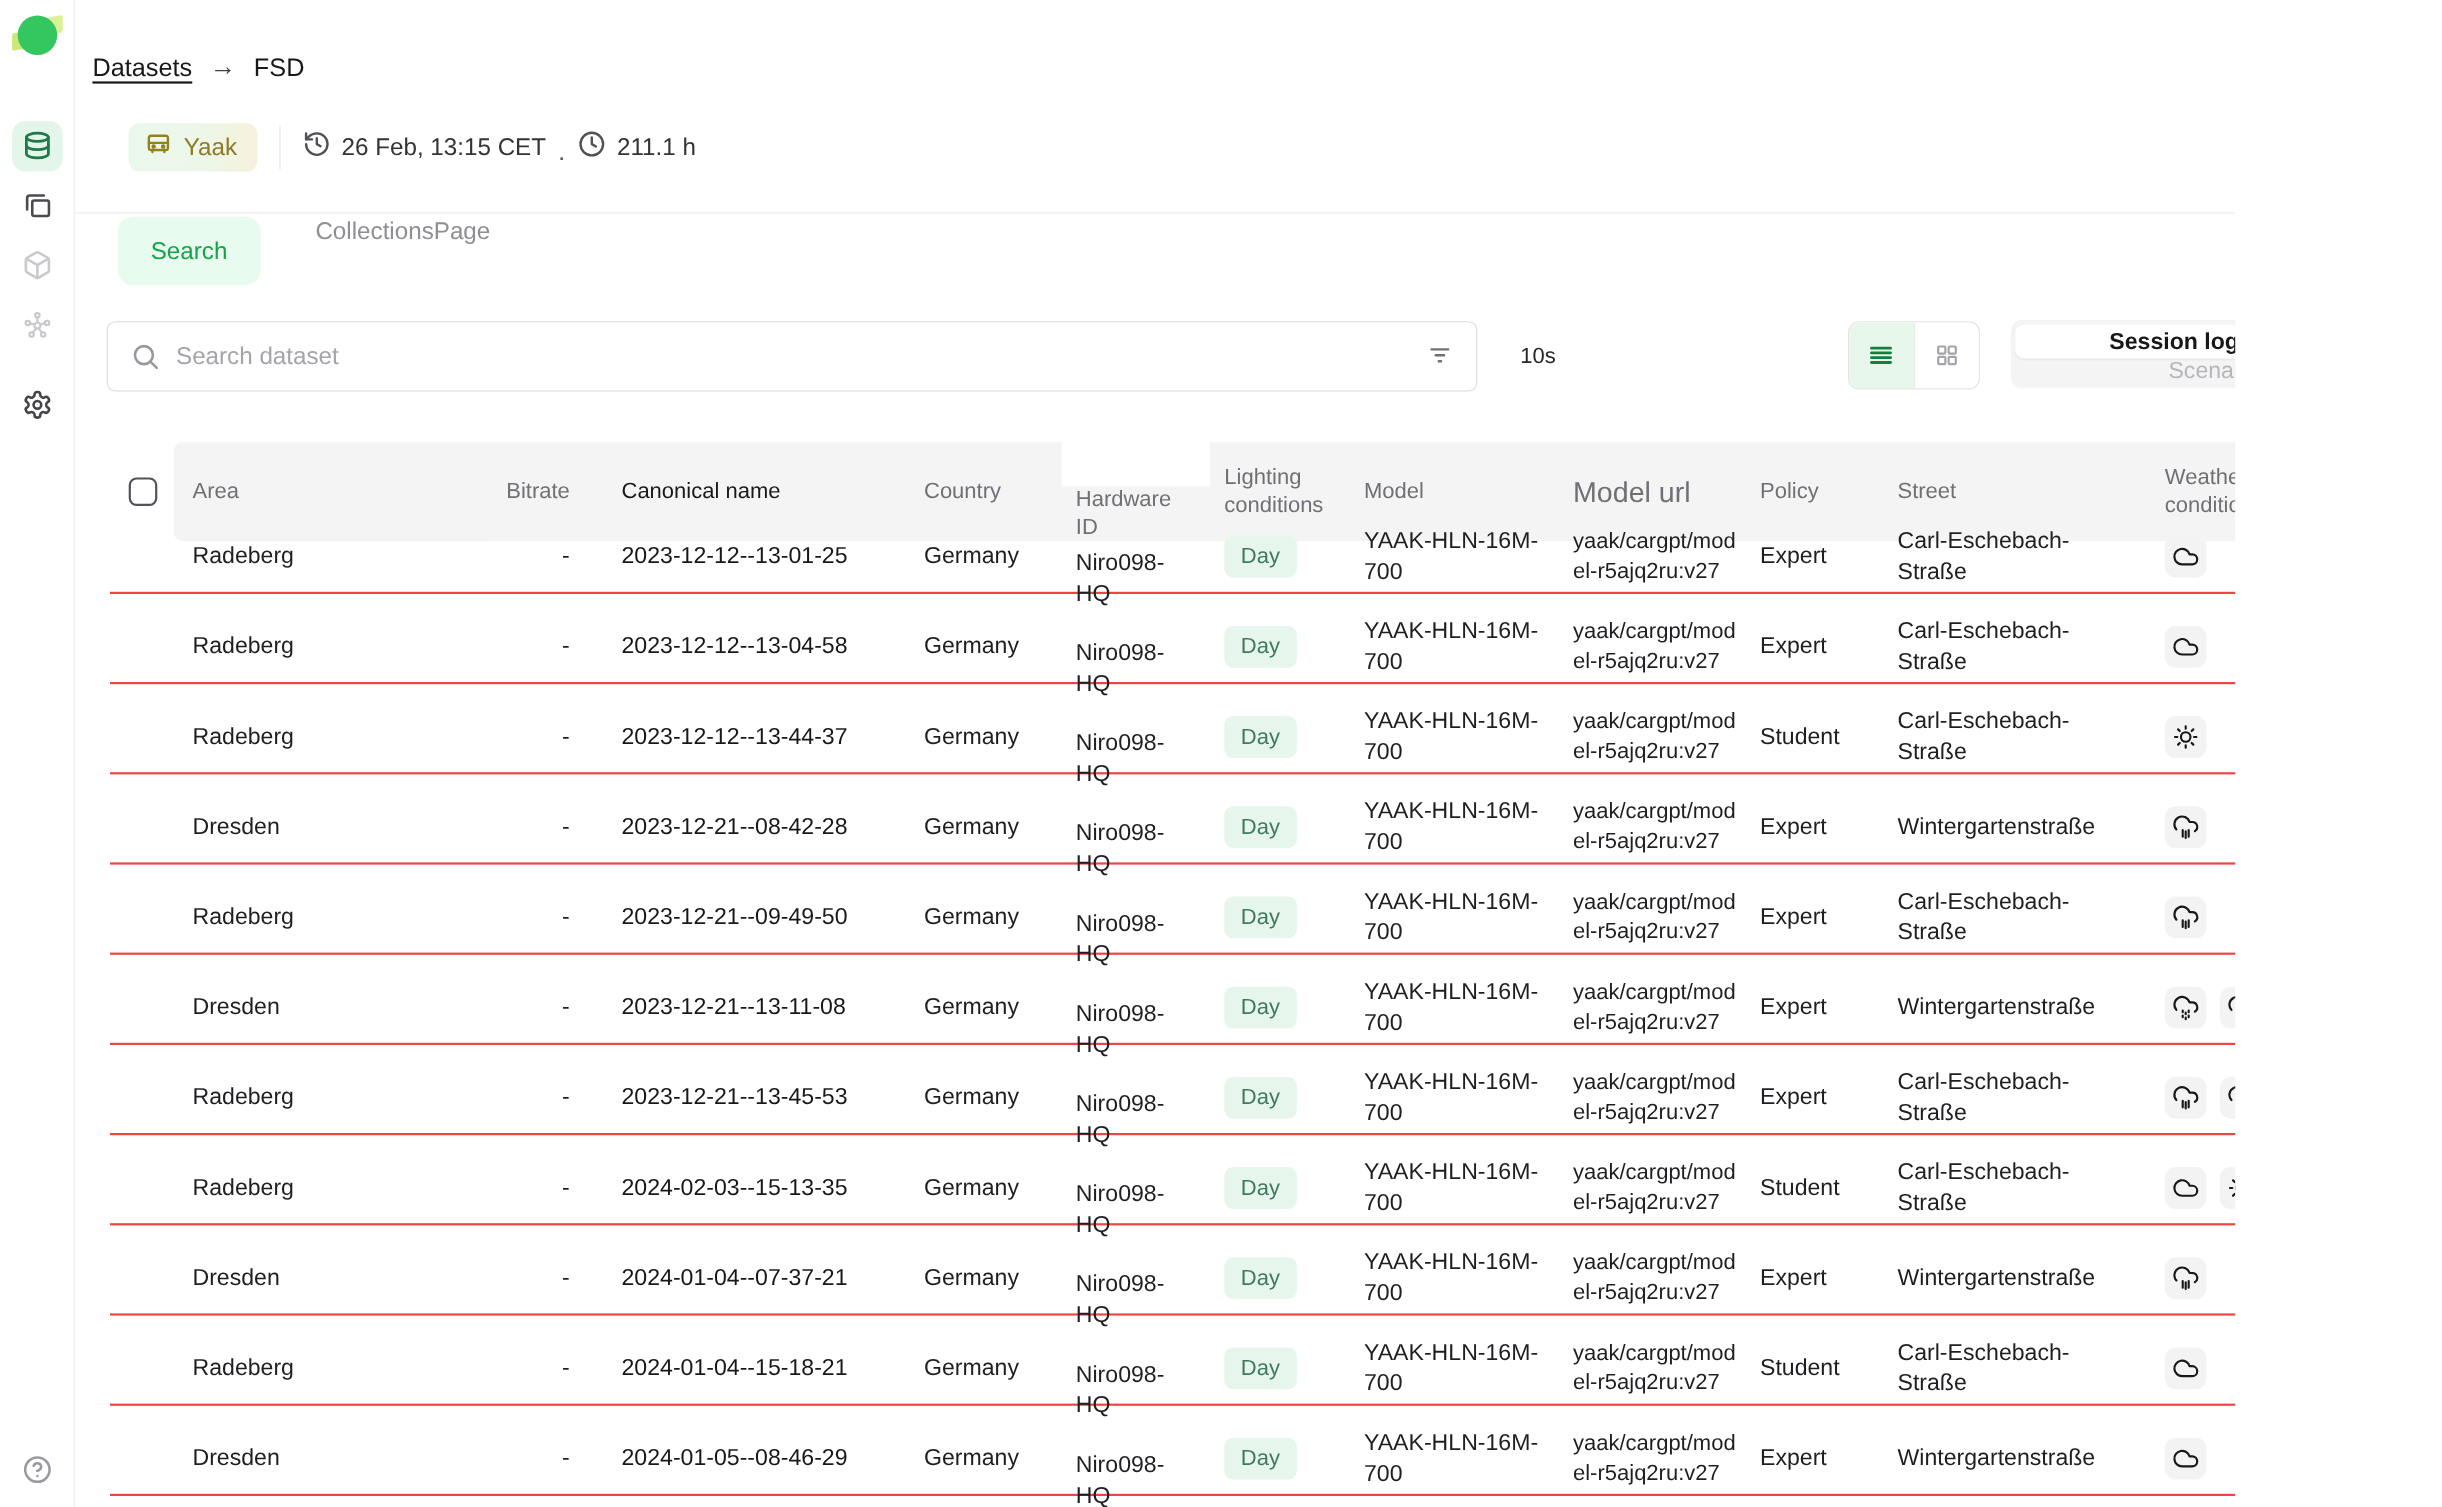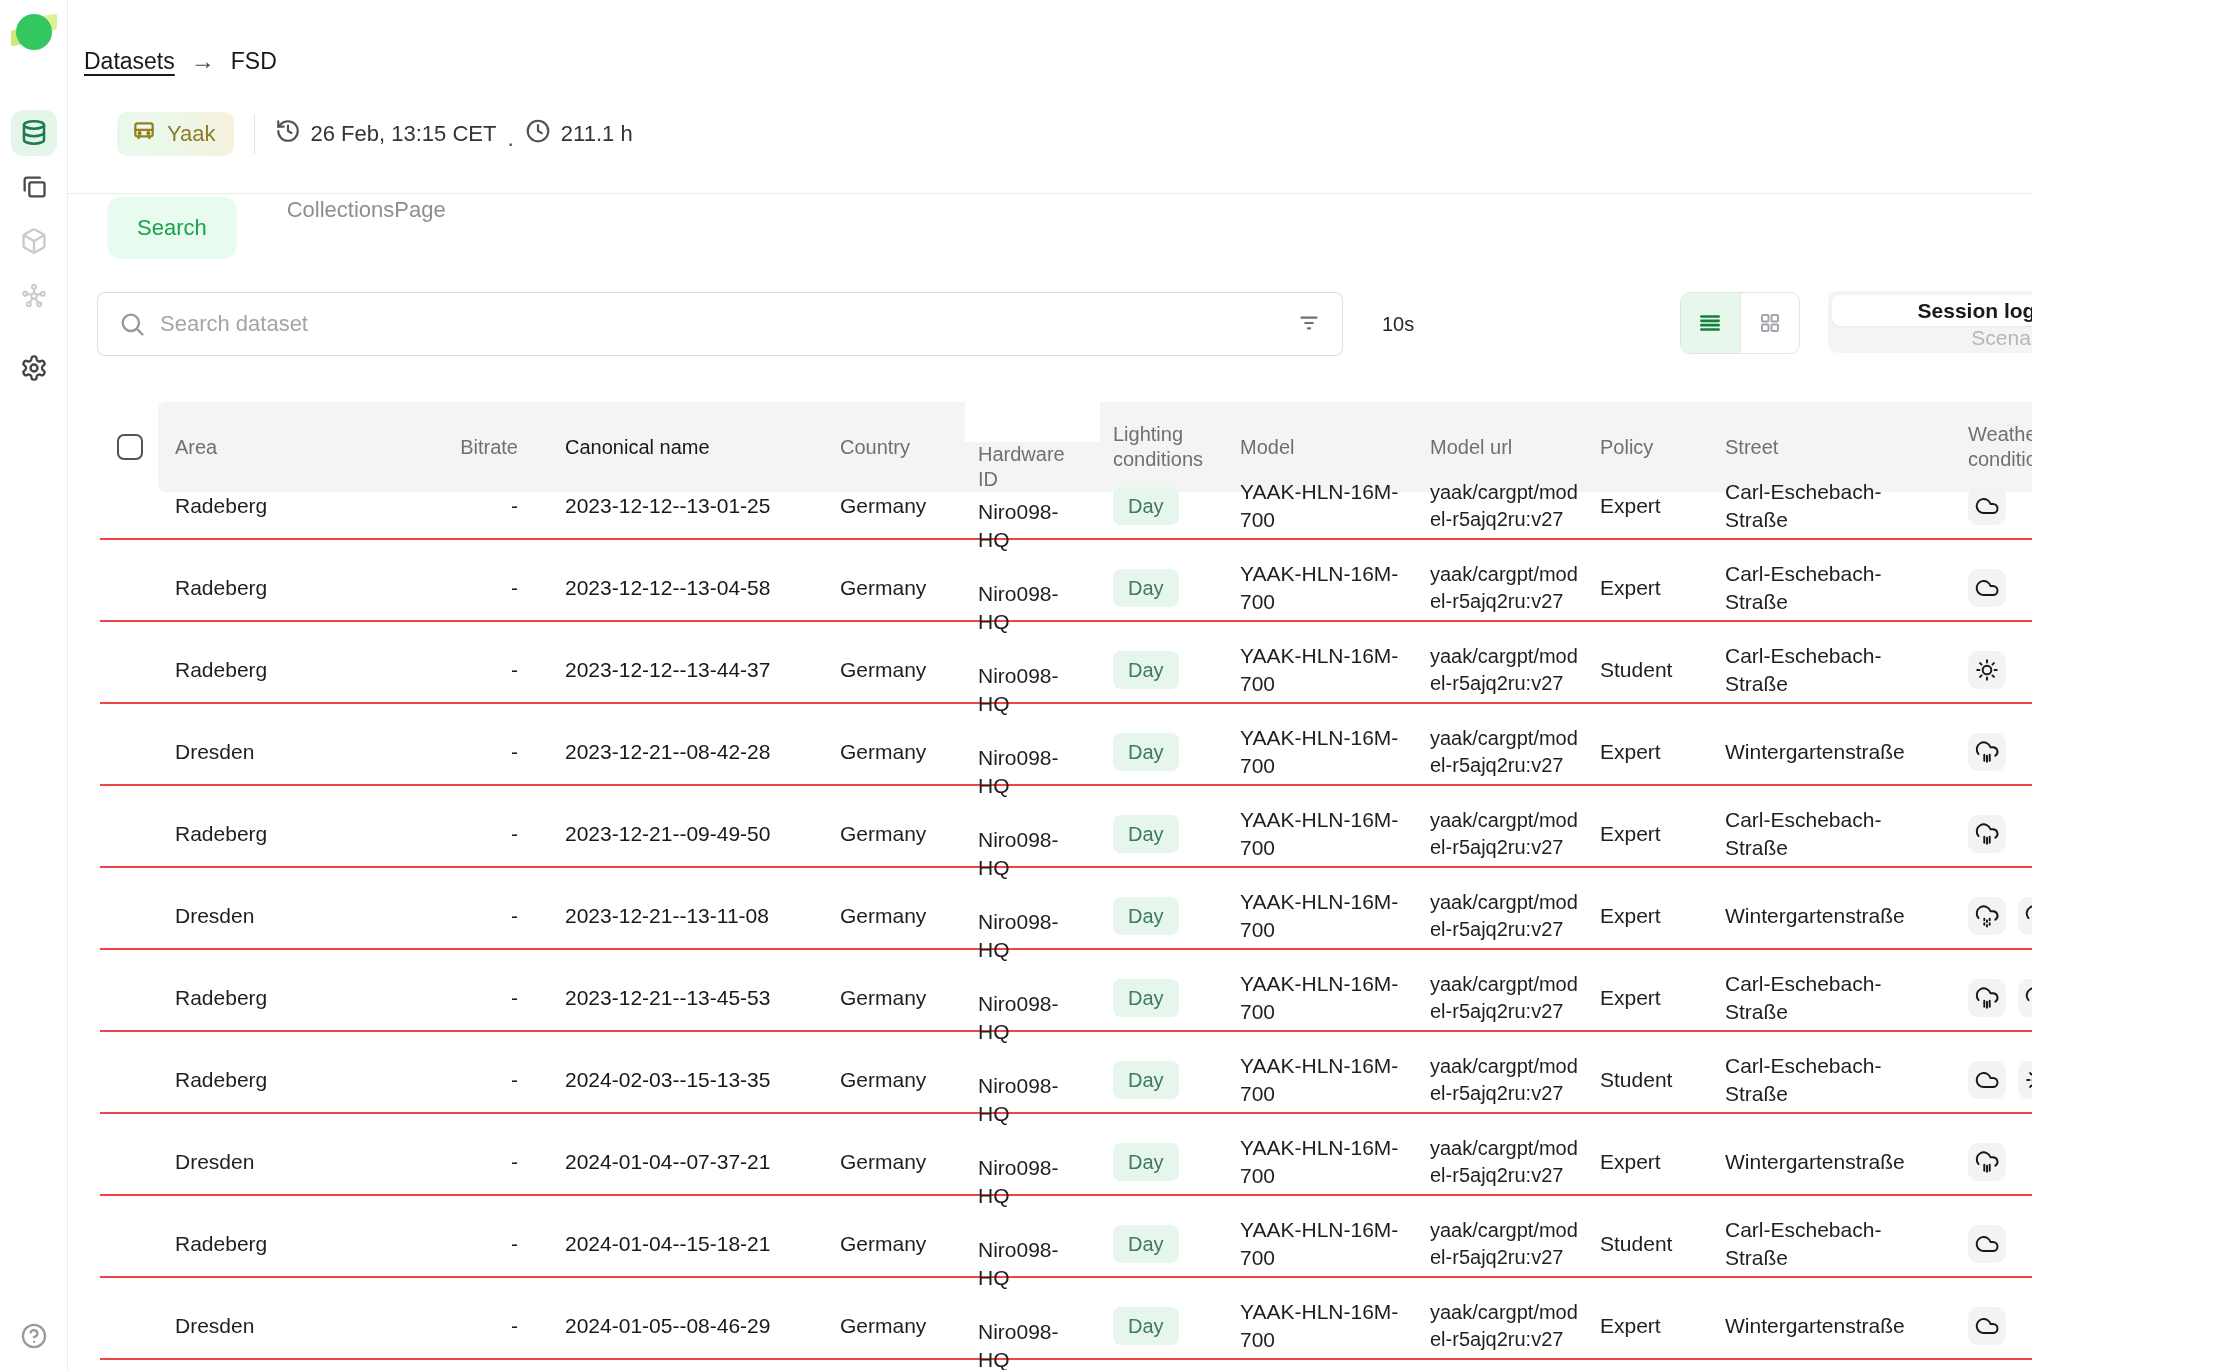--- a/index.html
+++ b/index.html
@@ -260,21 +260,21 @@
       <div class="th c-bitrate">Bitrate</div>
       <div class="th c-canonical">Canonical name</div>
       <div class="th c-country">Country</div>
       <div class="th c-hardware">
           <span>Hardware ID</span>
         </div>
       <div class="th c-lighting">
           <span style="width:110px">Lighting conditions</span>
         </div>
       <div class="th c-model">Model</div>
-      <div class="th c-modelurl" style="font-size:20px">Model url</div>
+      <div class="th c-modelurl" style="font-size:26px">Model url</div>
       <div class="th c-policy">Policy</div>
       <div class="th c-street">Street</div>
       <div class="th c-weather">
           <span style="width:120px">Weather conditions</span>
         </div>
       <div class="th round-r"></div>
     </div>
     <div id="rows">
   <div class="grid trow">
     <div class="cell"></div>

